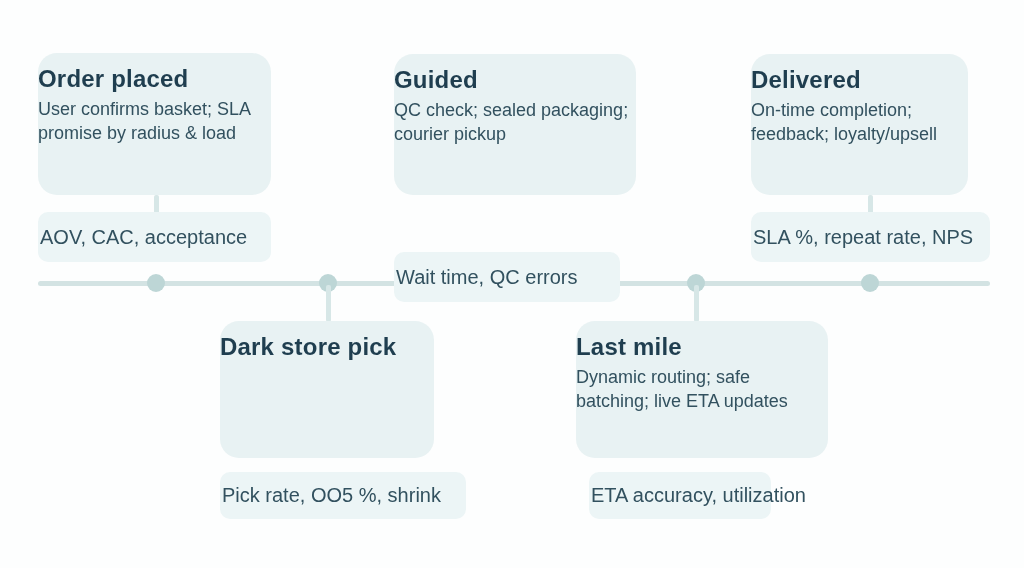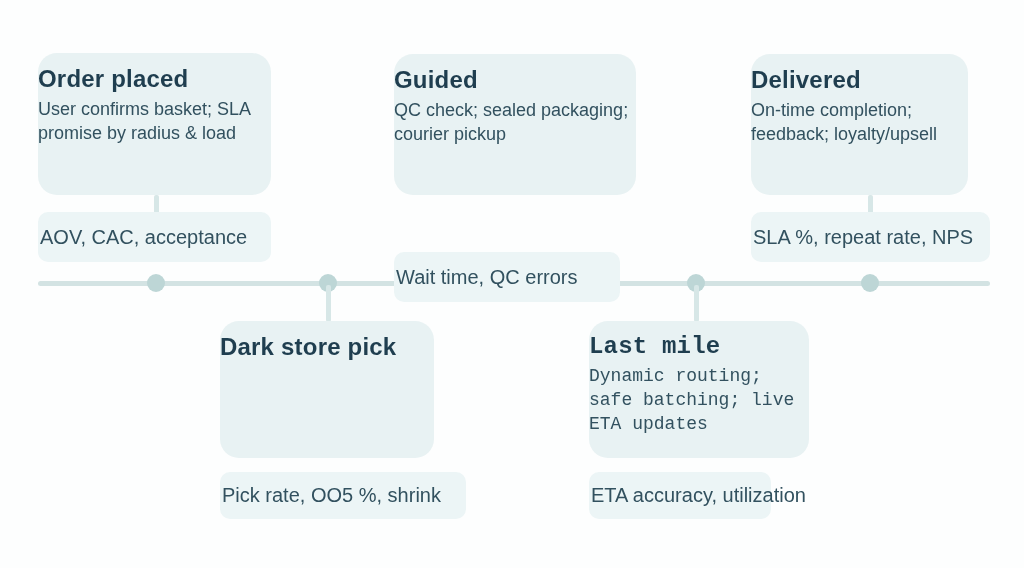--- a/index.html
+++ b/index.html
@@ -118,21 +118,21 @@
     <span>SLA %, repeat rate, NPS</span>
   </div>
 
   <div class="card" style="left:220px; top:321px; width:214px; height:137px;">
     <h2>Dark store pick</h2>
   </div>
   <div class="chip" style="left:220px; top:472px; width:246px; height:47px;">
     <span>Pick rate, OO5 %, shrink</span>
   </div>
 
-  <div class="card" style="left:589px; top:321px; width:220px; height:137px;font-family:Liberation Mono, monospace;">
+  <div class="card" style="left:576px; top:321px; width:252px; height:137px;">
     <h2>Last mile</h2>
     <p>Dynamic routing; safe batching; live ETA updates</p>
   </div>
   <div class="chip" style="left:589px; top:472px; width:182px; height:47px;">
     <span>ETA accuracy, utilization</span>
   </div>
 
 </div>
 
 </body></html>

